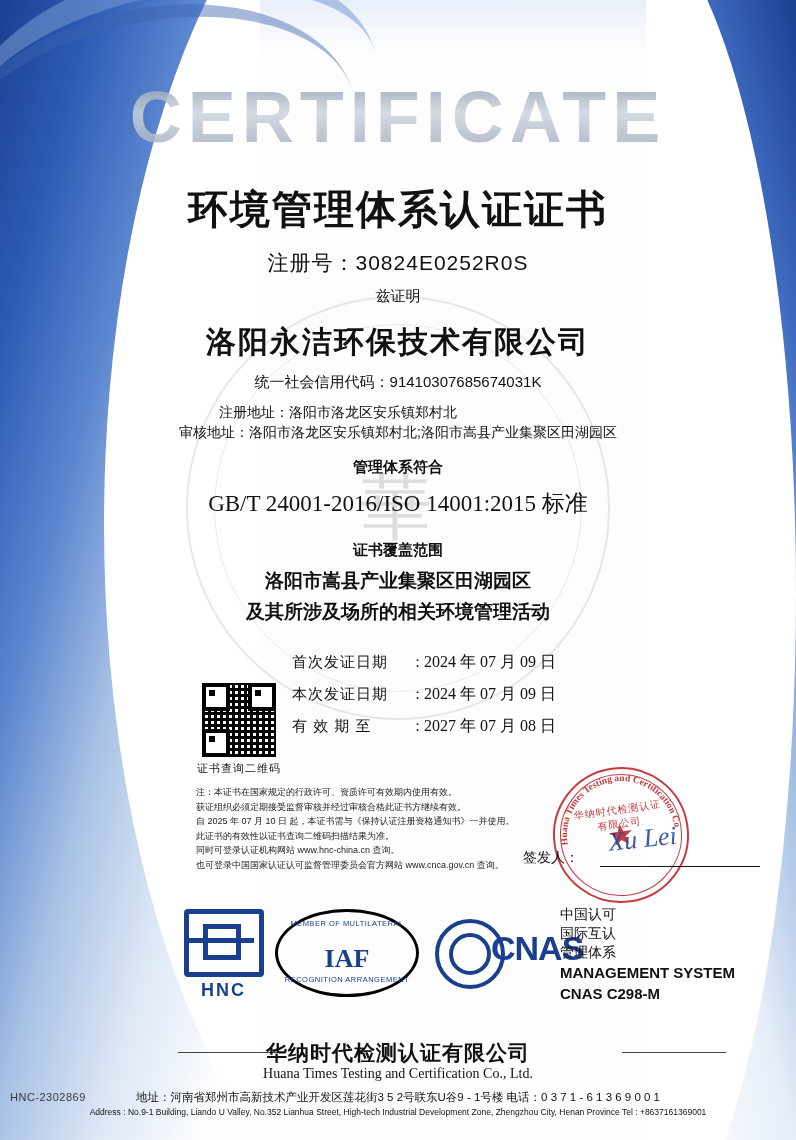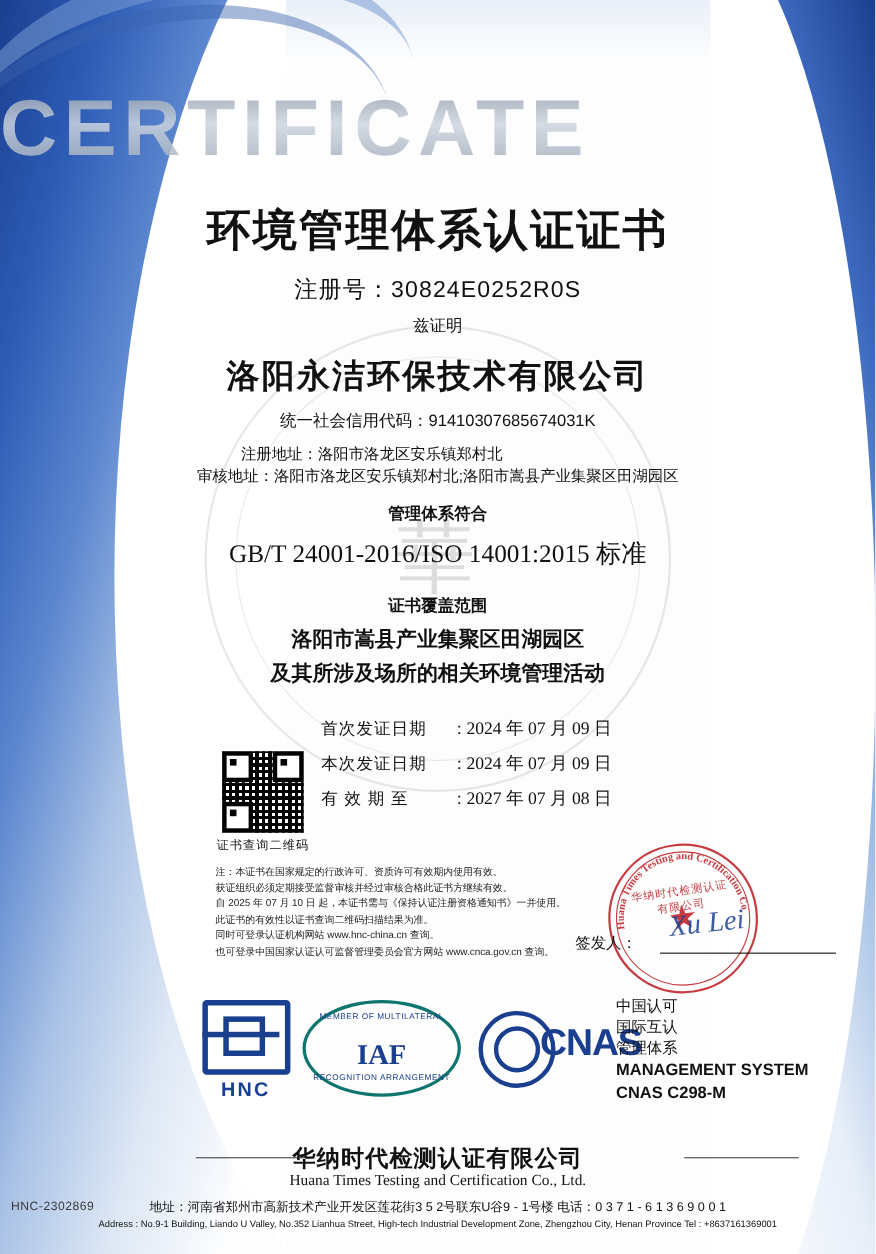--- a/index.html
+++ b/index.html
@@ -67,21 +67,21 @@
     border:1px solid rgba(150,150,150,.20);
   }
   .wm-center{
     font-family:"Liberation Serif",serif;
     font-size:72px;letter-spacing:4px;
     color:rgba(140,140,140,.28);
   }
   
   .cert-word{
     position:absolute;top:76px;left:0;width:796px;
-    text-align:left;
+    text-align:center;
     font-family:"Liberation Sans",sans-serif;
     font-weight:bold;
     font-size:72px;
     letter-spacing:6px;
     color:#b9c3cf;
     opacity:.85;
     background:linear-gradient(180deg,#8a96a6 0%, #cdd5df 45%, #9aa6b6 100%);
     -webkit-background-clip:text;
     background-clip:text;
     -webkit-text-fill-color:transparent;
@@ -214,21 +214,21 @@
   .hnc .mark::before{
     content:"";position:absolute;left:14px;top:10px;width:28px;height:26px;
     border:5px solid #1a3f8f;
   }
   .hnc .mark::after{
     content:"";position:absolute;left:-5px;top:24px;width:70px;height:5px;background:#1a3f8f;
   }
   .hnc .txt{font-size:18px;font-weight:bold;letter-spacing:2px;margin-top:3px;}
   .iaf{
     position:absolute;left:115px;top:4px;width:138px;height:82px;border-radius:50%;
-    border:3px solid #0f766e;color:#1a3f8f;text-align:center;
+    border:3px solid #000000;color:#1a3f8f;text-align:center;
   }
   .iaf .top{font-size:7.5px;letter-spacing:.5px;margin-top:7px;}
   .iaf .mid{font-family:"Liberation Serif",serif;font-weight:bold;font-size:26px;line-height:26px;margin-top:18px;}
   .iaf .bot{font-size:7.5px;letter-spacing:.5px;margin-top:3px;}
   .cnas{position:absolute;left:275px;top:10px;width:190px;color:#1a3f8f;}
   .cnas .ring{
     position:absolute;left:0;top:4px;width:62px;height:62px;border-radius:50%;
     border:4px solid #1a3f8f;
   }
   .cnas .ring::after{

